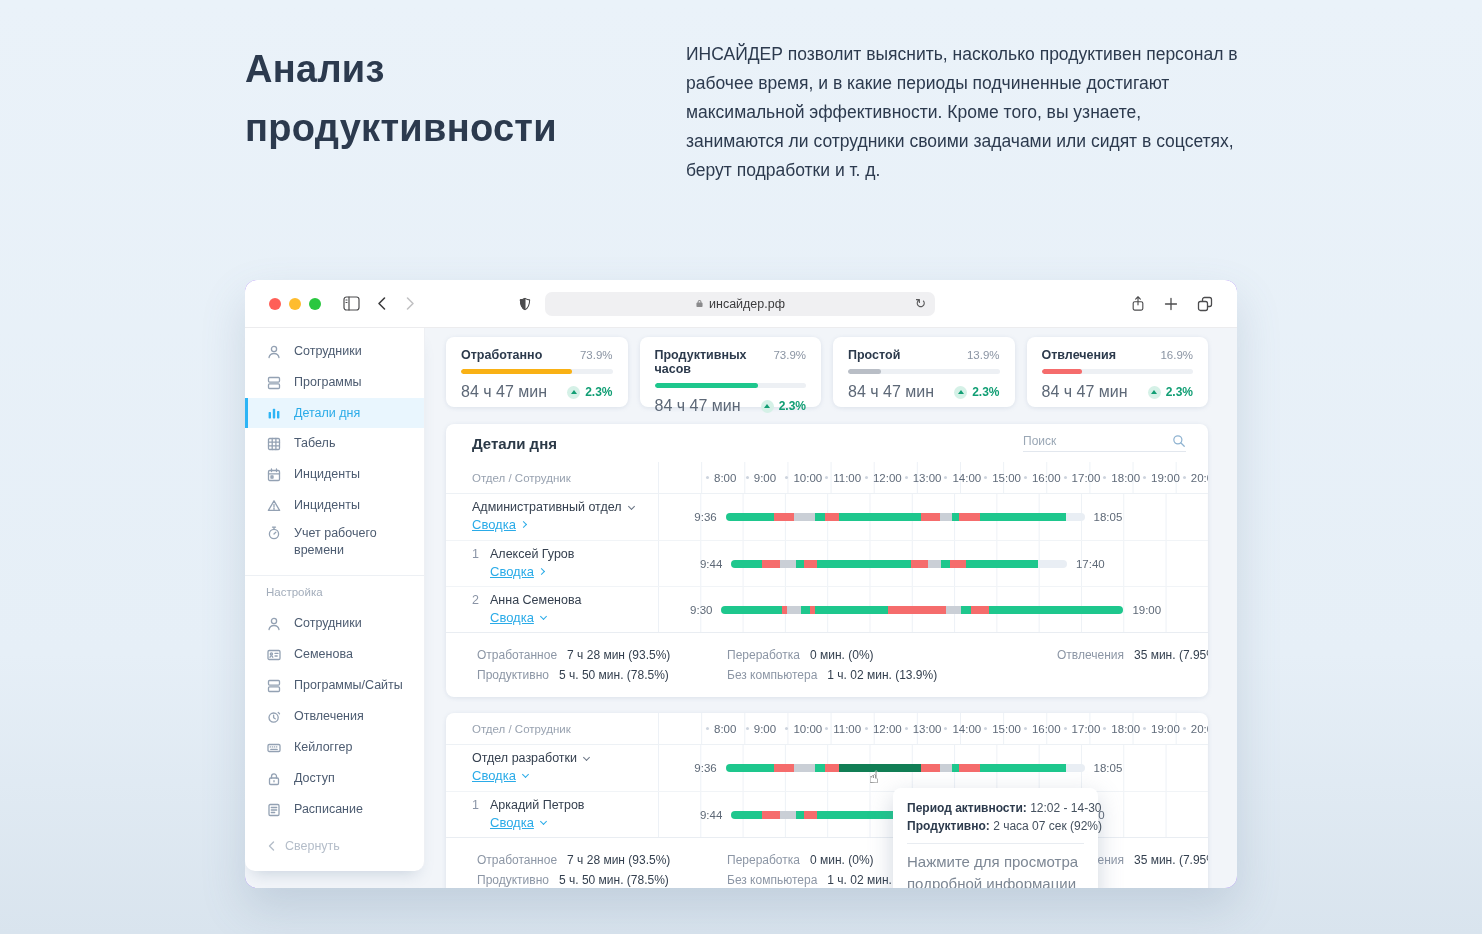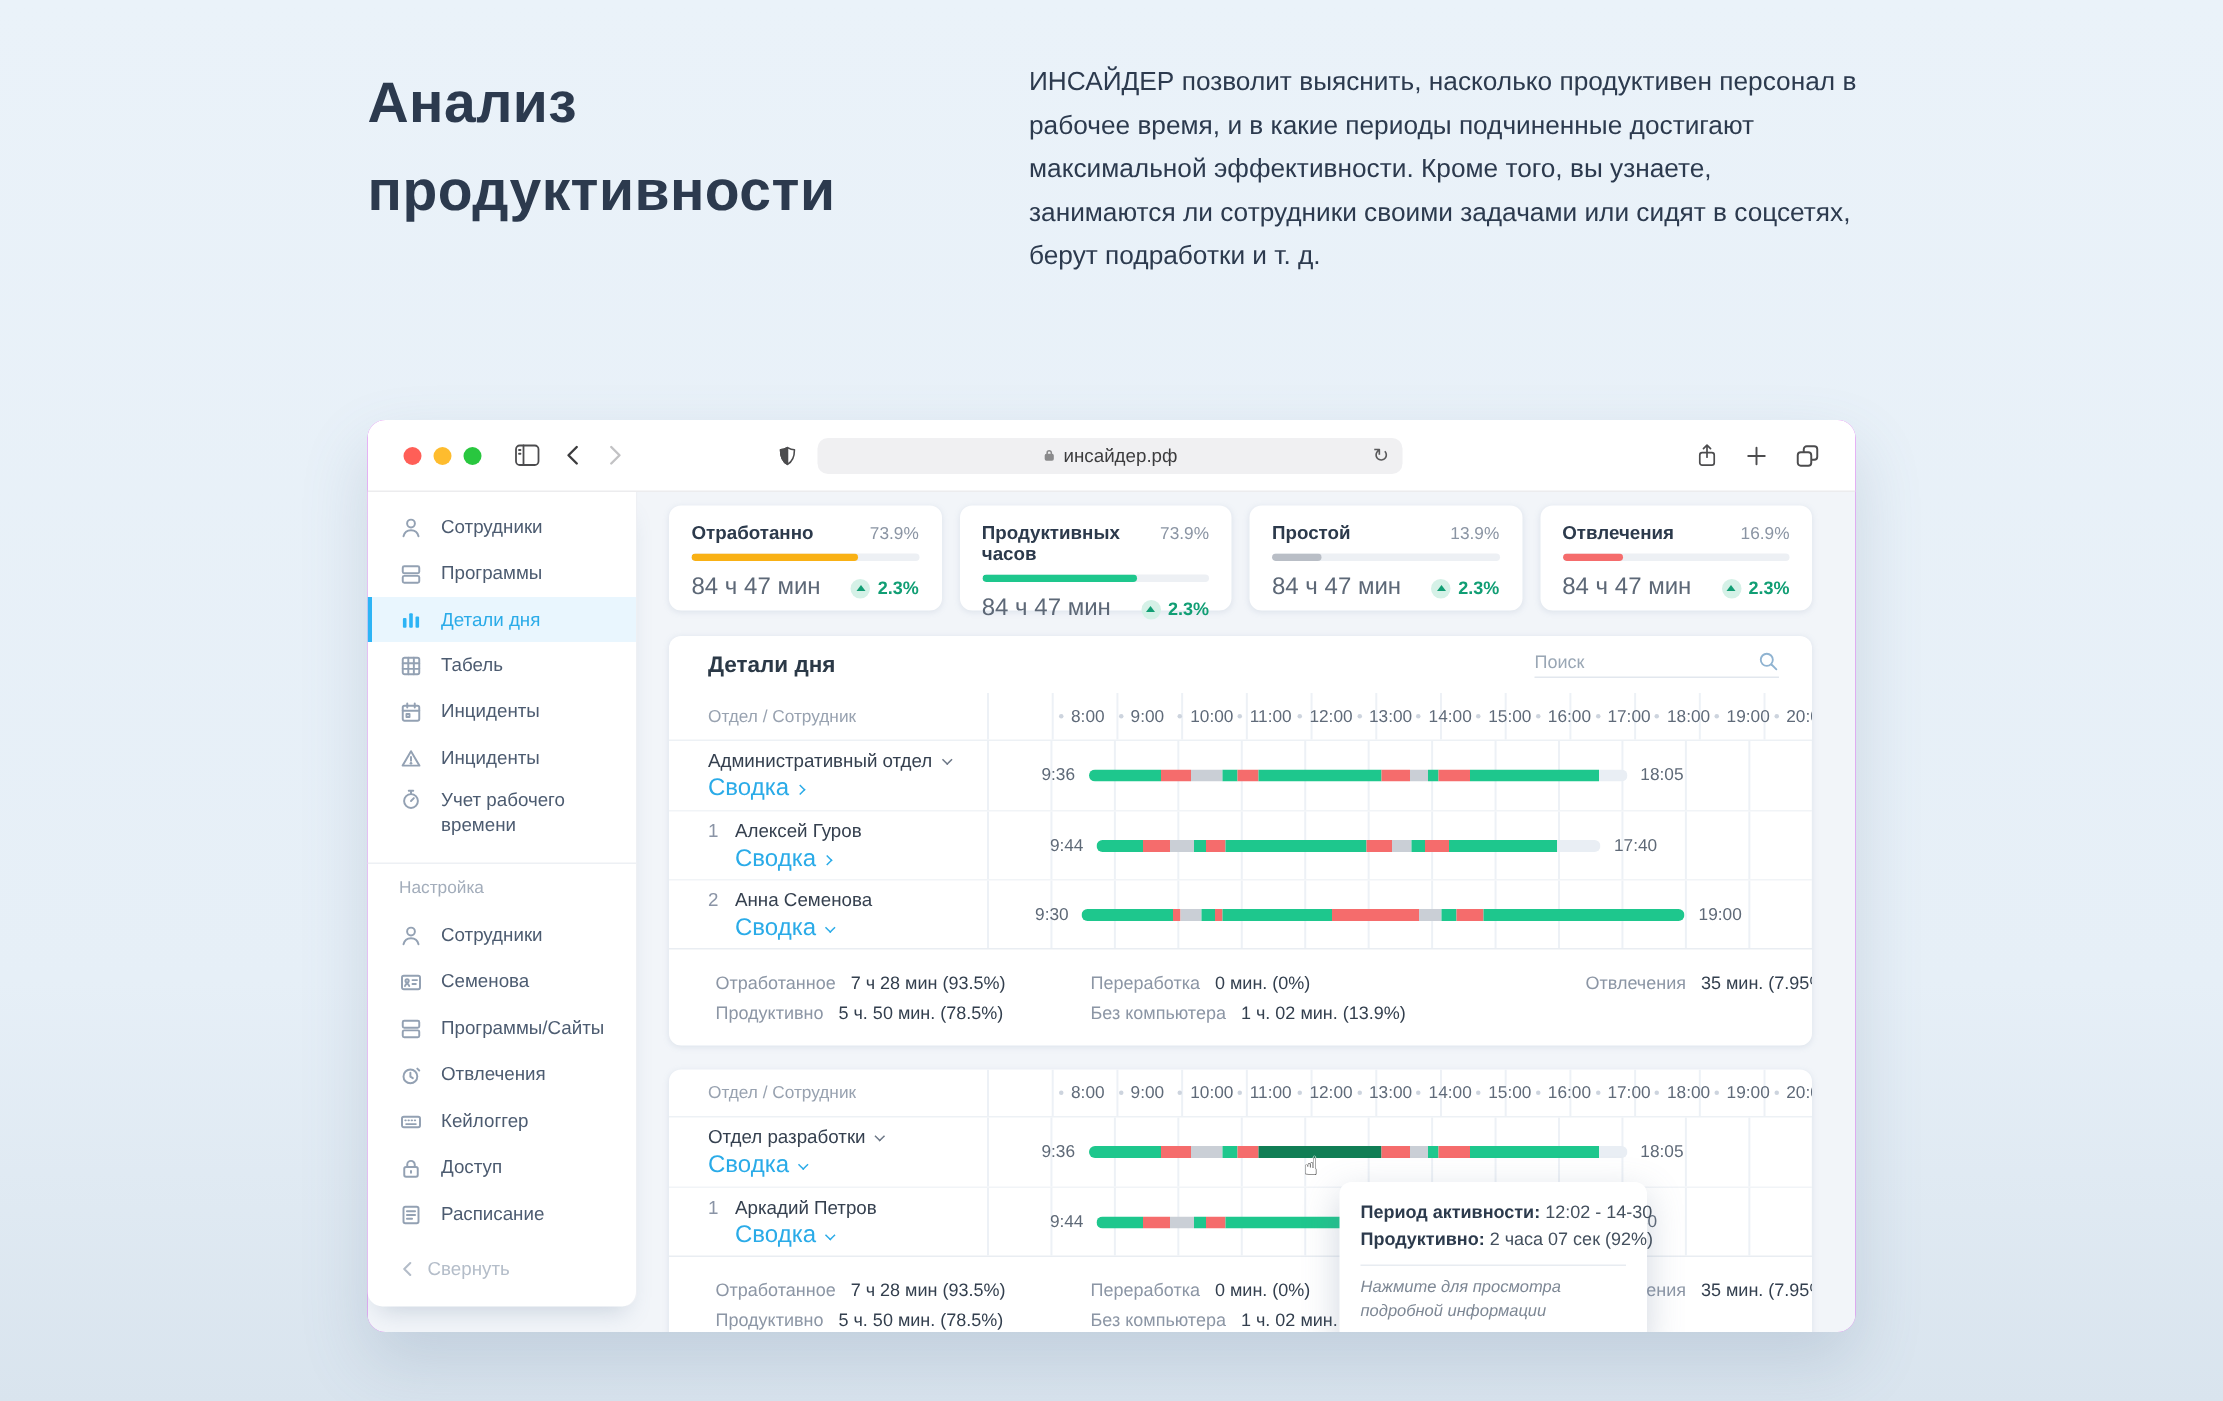--- a/index.html
+++ b/index.html
@@ -6,21 +6,21 @@
   html,body{width:1482px;height:934px;}
   body{
     font-family:"Liberation Sans","DejaVu Sans",sans-serif;
     background:linear-gradient(180deg,#eaf2f9 0%,#e6eff7 70%,#d9e4ee 100%);
     overflow:hidden;position:relative;color:#2c3a4e;
   }
   
   .intro-title{position:absolute;left:245px;top:40px;width:330px;font-size:38px;font-weight:700;line-height:1.55;color:#2c3a4e;letter-spacing:.3px;}
   .intro-desc{position:absolute;left:686px;top:40px;width:552px;font-size:17.5px;line-height:1.66;color:#2c3a4e;}
   
-  .window{position:absolute;left:245px;top:280px;width:992px;height:608px;background:#d946ef;border-radius:12px;
+  .window{position:absolute;left:245px;top:280px;width:992px;height:608px;background:#8b5cf6;border-radius:12px;
     box-shadow:0 20px 45px rgba(90,115,145,.20);overflow:hidden;}
   .chrome{height:48px;display:flex;align-items:center;border-bottom:1px solid #ececee;background:#fff;padding:0 24px;position:relative;}
   .traffic{display:flex;gap:8px;margin-right:22px;}
   .tdot{width:12px;height:12px;border-radius:50%;}
   .tdot.red{background:#ff5f57;} .tdot.yellow{background:#febc2e;} .tdot.green{background:#29c73f;}
   .chrome-ic{display:inline-flex;align-items:center;justify-content:center;margin-right:16px;}
   .chrome-ic svg{display:block;}
   .urlbar{position:absolute;left:300px;width:390px;height:24px;border-radius:7px;background:#f0f0f2;display:flex;align-items:center;justify-content:center;gap:5px;}
   .urlbar .url-text{font-size:12.5px;color:#3c3c3e;}
   .urlbar .reload{position:absolute;right:9px;font-size:13px;color:#5a5a5c;line-height:1;}
@@ -69,21 +69,21 @@
   .hcell{flex:1;display:flex;align-items:center;gap:5px;padding-left:4px;min-width:0;}
   .hdot{width:3px;height:3px;border-radius:50%;background:#cdd4de;flex:none;}
   .hlabel{font-size:11.5px;color:#5f6a79;white-space:nowrap;}
   .trow{display:flex;height:46px;}
   .trow + .trow{border-top:1px solid #f1f4f7;}
   .cell-name{width:212px;flex:none;padding:6px 0 0 26px;}
   .nline{font-size:12.5px;color:#35404f;display:flex;align-items:center;}
   .ridx{display:inline-block;width:18px;color:#8a94a6;flex:none;}
   .nline2{margin-top:3px;display:flex;align-items:center;}
   .nline2.indent{margin-left:18px;}
-  .svodka{font-size:16px;color:#2aabe8;cursor:pointer;}
+  .svodka{font-size:13px;color:#2aabe8;cursor:pointer;text-decoration:underline;}
   .chev{display:inline-block;width:5px;height:5px;border-right:1.4px solid;border-bottom:1.4px solid;}
   .chev.down{transform:rotate(45deg);margin-left:7px;margin-bottom:2px;}
   .chev.right{transform:rotate(-45deg);margin-left:5px;}
   .chev.dark{color:#6b7686;}
   .chev.blue{color:#2aabe8;}
   .cell-hours{flex:1;position:relative;}
   .tl{position:absolute;top:50%;transform:translateY(-50%);height:8px;}
   .segs{display:flex;height:8px;border-radius:4px;overflow:hidden;width:100%;}
   .seg{display:block;height:100%;}
   .tlab{position:absolute;top:50%;transform:translateY(-50%);font-size:11.5px;color:#5e6977;white-space:nowrap;}
@@ -93,21 +93,21 @@
   .sumline{line-height:20px;font-size:12px;white-space:nowrap;}
   .sl{color:#8c96a5;margin-right:10px;}
   .sv{color:#333f4e;}
   
   .tooltip{position:absolute;left:648px;top:508px;width:205px;background:#fff;border-radius:8px;
     box-shadow:0 8px 24px rgba(100,120,150,.30);padding:11px 14px 12px;z-index:50;}
   .tt-line{font-size:12px;line-height:18px;white-space:nowrap;}
   .tt-label{font-weight:700;color:#2c3a4c;}
   .tt-value{color:#44505e;}
   .tt-div{border-top:1px solid #e8ecf1;margin:8px 0 7px;}
-  .tt-hint{font-size:11px;font-style:italic;color:#7d8794;line-height:1.45;}
+  .tt-hint{font-size:15px;color:#7d8794;line-height:1.45;}
   .cursor{position:absolute;left:624px;top:488px;z-index:60;font-size:16px;color:#2b2b2b;
     text-shadow:-1px 0 #fff,1px 0 #fff,0 -1px #fff,0 1px #fff;}
   svg{stroke-linecap:round;stroke-linejoin:round;}
 </style>
 </head>
 <body>
 
 <h2 class="intro-title">Анализ продуктивности</h2>
 <p class="intro-desc">ИНСАЙДЕР позволит выяснить, насколько продуктивен персонал в рабочее время, и в какие периоды подчиненные достигают максимальной эффективности. Кроме того, вы узнаете, занимаются ли сотрудники своими задачами или сидят в соцсетях, берут подработки и т. д.</p>
 

